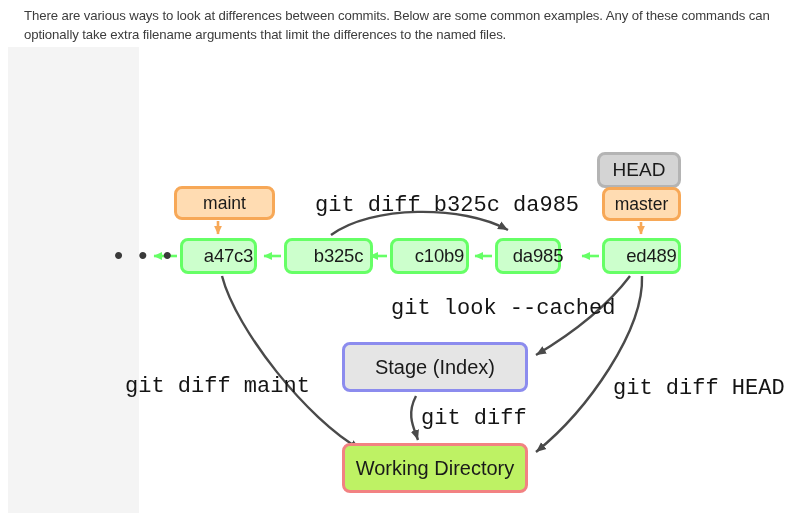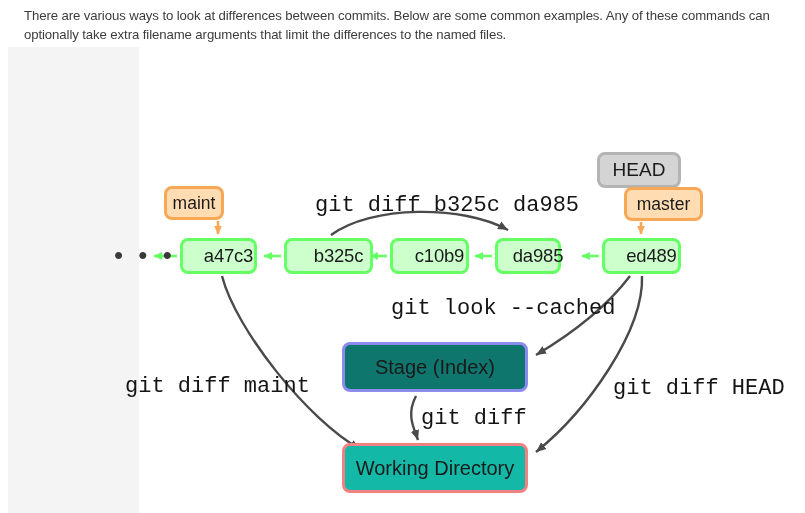--- a/index.html
+++ b/index.html
@@ -76,28 +76,28 @@
     height: 36px;
     border: 3px solid #b4b4b4;
     background: #d4d4d4;
     border-radius: 8px;
     font-size: 19px;
     z-index: 2;
   }
   .stage {
     height: 50px;
     border: 3px solid #8c8cee;
-    background: #0f766e;
+    background: #e5e5e5;
     border-radius: 8px;
     font-size: 20px;
   }
   .workdir {
     height: 50px;
     border: 3px solid #f28282;
-    background: #14b8a6;
+    background: #bef264;
     border-radius: 8px;
     font-size: 20px;
   }
   .cmd {
     position: absolute;
     font-family: "Liberation Mono", monospace;
     font-size: 22px;
     color: #141414;
     white-space: nowrap;
     z-index: 3;
@@ -152,22 +152,22 @@
       <path d="M634,276 C636,330 580,410 528,452"></path>
       <path d="M214,276 C228,330 300,420 352,449"></path>
       <path d="M408,396 C398,415 406,428 410,440"></path>
     </g>
   </svg>
 
   <div class="dots" style="left:106px; top:240px;">• • •</div>
 
   <div class="node headref" style="left:589px; top:152px; width:84px;">HEAD</div>
 
-  <div class="node ref" style="left:156px; top:186px; width:60px;">maint</div>
-  <div class="node ref" style="left:616px; top:187px; width:79px;">master</div>
+  <div class="node ref" style="left:166px; top:186px; width:101px;">maint</div>
+  <div class="node ref" style="left:594px; top:187px; width:79px;">master</div>
 
   <div class="node commit" style="left:172px; top:238px; width:77px;">a47c3</div>
   <div class="node commit" style="left:276px; top:238px; width:89px;">b325c</div>
   <div class="node commit" style="left:382px; top:238px; width:79px;">c10b9</div>
   <div class="node commit" style="left:487px; top:238px; width:66px;">da985</div>
   <div class="node commit" style="left:594px; top:238px; width:79px;">ed489</div>
 
   <div class="node stage" style="left:334px; top:342px; width:186px;">Stage (Index)</div>
   <div class="node workdir" style="left:334px; top:443px; width:186px;">Working Directory</div>
 

